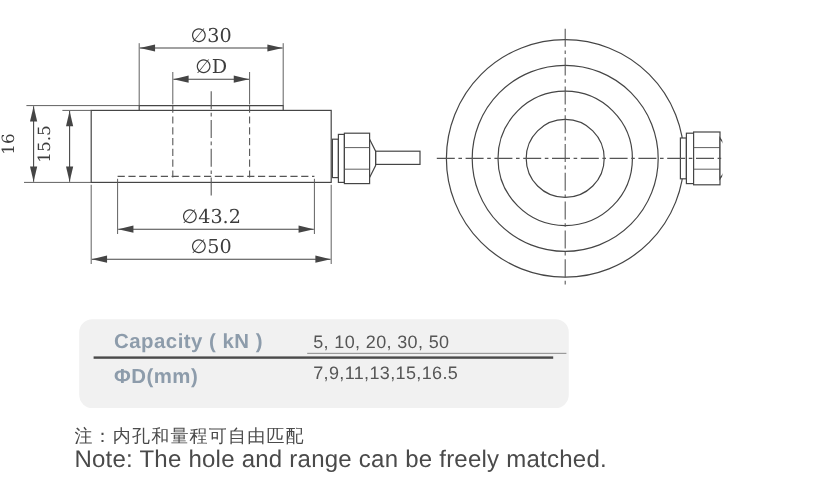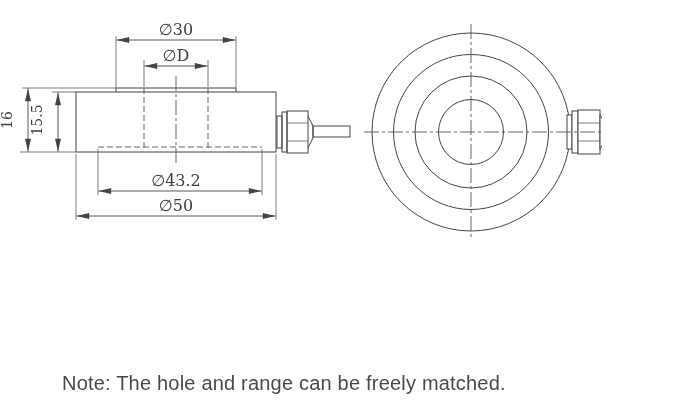--- a/index.html
+++ b/index.html
@@ -94,16 +94,25 @@
         <path class="thin" d="M578,123 H600 M578,141 H600"></path>
         <path class="white" d="M600,115 L607,126 L607,138 L600,149 Z"></path>
         <rect class="ln" x="607" y="126" width="38" height="12"></rect>
       </g>
 
       <path class="ctr" d="M471,24 V240"></path>
       <path class="ctr" d="M364,132 H667"></path>
     </g>
   </svg>
 
+  <div class="panel">
+    <div class="t-label r1">Capacity ( kN )</div>
+    <div class="t-value v1">5, 10, 20, 30, 50</div>
+    <div class="thin-rule"></div>
+    <div class="dark-rule"></div>
+    <div class="t-label r2">ΦD(mm)</div>
+    <div class="t-value v2">7,9,11,13,15,16.5</div>
+  </div>
 
+  <div class="note zh">注：内孔和量程可自由匹配</div>
   <div class="note en">Note: The hole and range can be freely matched.</div>
 
 </div>
 
 </body></html>

